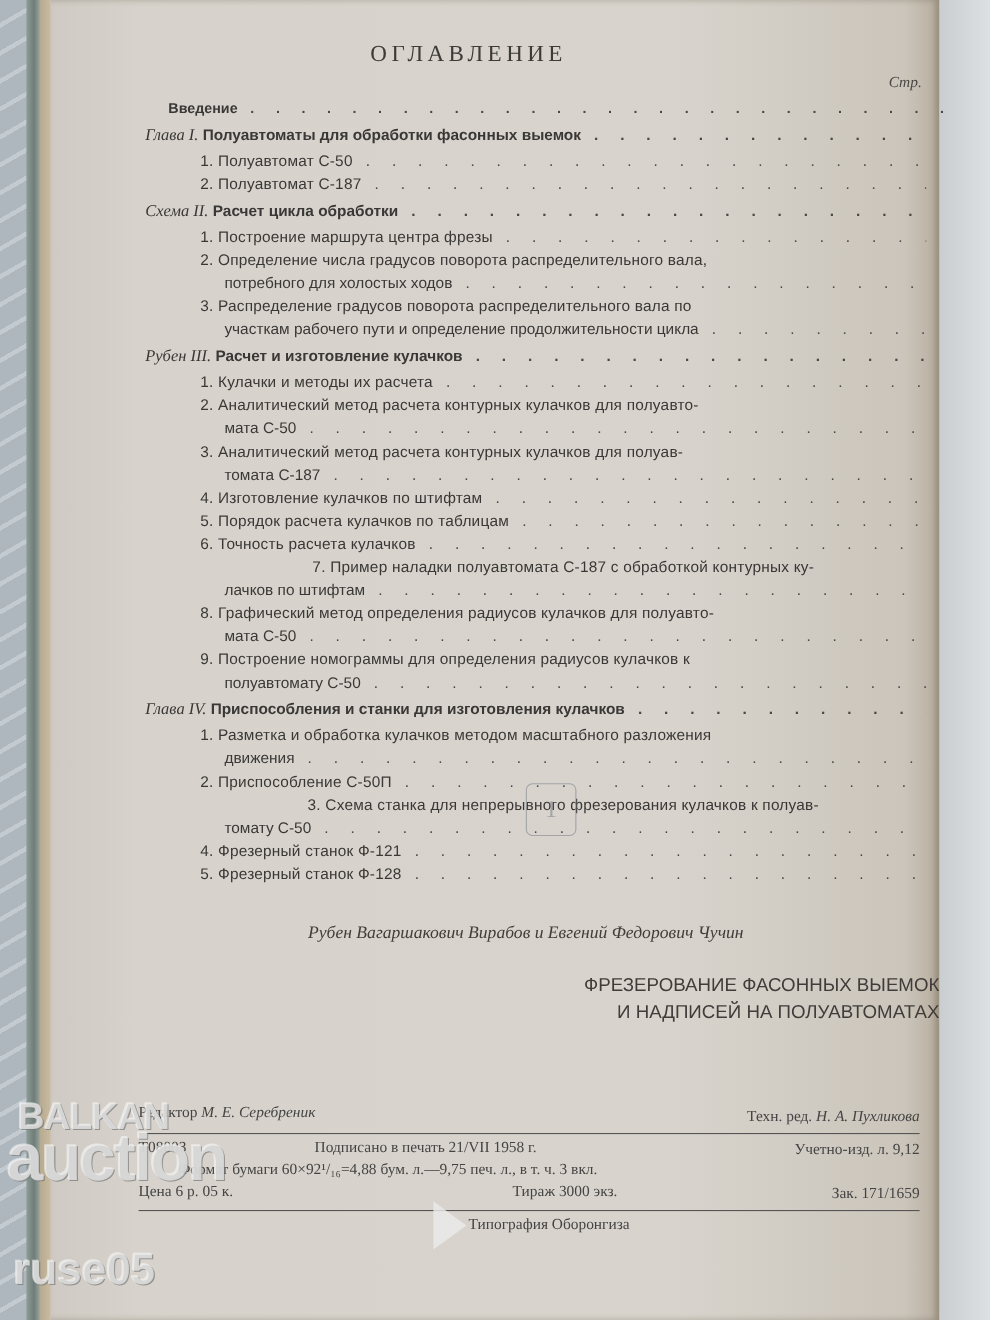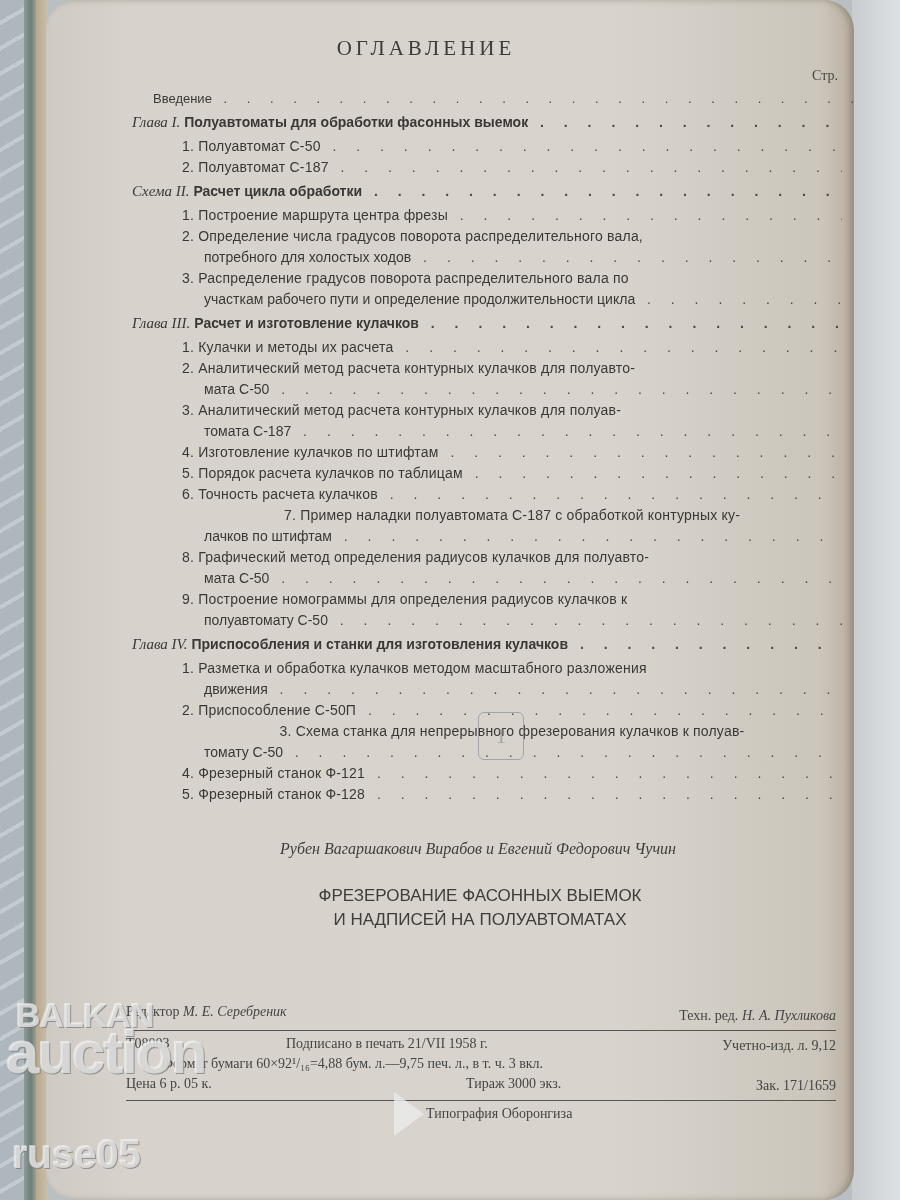--- a/index.html
+++ b/index.html
@@ -22,43 +22,42 @@
       background: linear-gradient(90deg, #b7a98e, #cbbfa6);
     }
     .bg-right {
       position: absolute; right: 0; top: 0; width: 48px; height: 1200px;
       background: linear-gradient(90deg, #c9cdd0, #dde0e2);
     }
     .page {
       position: absolute; left: 46px; top: 0; width: 808px; height: 1200px;
       background: linear-gradient(90deg, #cfcbc4 0%, #d7d3cc 10%, #d8d4cd 70%, #cbc5bb 96%, #b8ae9f 100%);
       box-shadow: inset -4px 0 6px rgba(90,80,60,0.35);
-      border-radius: 30px;
     }
     .toc-title {
       position: absolute; left: 0; width: 760px; top: 36px;
       text-align: center; font-size: 21px; letter-spacing: 4px; color: #3d3b38;
     }
     .str-label {
-      position: absolute; right: 16px; top: 68px; font-size: 14px; color: #4a4744;
+      position: absolute; right: 16px; top: 68px; font-size: 14px; font-style: italic; color: #4a4744;
     }
     .toc { position: absolute; left: 86px; top: 88px; width: 710px; }
     .row { position: relative; height: 21px; font-size: 15px; line-height: 21px; white-space: nowrap; }
     .row.chapter { font-weight: bold; margin-top: 3px; margin-bottom: 3px; font-family: "Liberation Sans Narrow","Liberation Sans", sans-serif; font-size: 14px; }
-    .row.intro { font-weight: normal; font-family: "Liberation Sans", sans-serif; font-size: 13px; padding-left: 21px; }
+    .row.intro { font-weight: bold; font-family: "Liberation Sans", sans-serif; font-size: 13px; padding-left: 21px; }
     .row .pre { font-style: italic; font-weight: normal; font-family: "Liberation Serif", serif; font-size: 15px; }
     .row.item { padding-left: 50px; font-family: "Liberation Sans", sans-serif; font-size: 14px; letter-spacing: 0.2px; }
     .row.cont { padding-left: 72px; font-family: "Liberation Sans", sans-serif; font-size: 14px; }
     .row .dots { color: #4a4744; letter-spacing: 8px; }
     .authors {
       position: absolute; left: 0; width: 808px; top: 840px; text-align: center;
       font-style: italic; font-size: 16px; color: #403d3a; padding-left: 56px; box-sizing: border-box;
     }
     .book-title {
-      position: absolute; left: 0; width: 808px; top: 884px; text-align: center;
+      position: absolute; left: 0; width: 808px; top: 884px; text-align: right;
       font-family: "Liberation Sans", sans-serif; font-size: 17px; line-height: 24px; color: #3f3c39;
       padding-left: 60px; box-sizing: border-box;
     }
     .imprint { position: absolute; left: 80px; top: 1004px; width: 710px; font-size: 14px; color: #444; }
     .imprint .line { position: relative; height: 22px; }
     .imprint .rule { position: absolute; left: 0; right: 0; height: 1px; background: #555; }
     .abs { position: absolute; white-space: nowrap; }
     .it { font-style: italic; }
     .stamp {
       position: absolute; left: 432px; top: 712px; width: 44px; height: 46px;
@@ -93,21 +92,21 @@
       <div class="row intro" style="overflow: clip visible; clip-path: inset(0px -60px 0px 0px); width: 710px;"><span>Введение</span><span class="dots"> . . . . . . . . . . . . . . . . . . . . . . . . . . . .</span></div>
       <div class="row chapter" style="overflow: clip visible; clip-path: inset(0px -60px 0px 0px); width: 710px;"><span class="pre">Глава I.</span> <span>Полуавтоматы для обработки фасонных выемок</span><span class="dots"> . . . . . . . . . . . . . . . . . . . . . . . . . . . .</span></div>
       <div class="row item" style="overflow: clip visible; clip-path: inset(0px -60px 0px 0px); width: 660px;"><span>1. Полуавтомат С-50</span><span class="dots"> . . . . . . . . . . . . . . . . . . . . . . . . . . . .</span></div>
       <div class="row item" style="overflow: clip visible; clip-path: inset(0px -60px 0px 0px); width: 660px;"><span>2. Полуавтомат  С-187</span><span class="dots"> . . . . . . . . . . . . . . . . . . . . . . . . . . . .</span></div>
       <div class="row chapter" style="overflow: clip visible; clip-path: inset(0px -60px 0px 0px); width: 710px;"><span class="pre">Схема II.</span> <span>Расчет цикла обработки</span><span class="dots"> . . . . . . . . . . . . . . . . . . . . . . . . . . . .</span></div>
       <div class="row item" style="overflow: clip visible; clip-path: inset(0px -60px 0px 0px); width: 660px;"><span>1. Построение маршрута  центра фрезы</span><span class="dots"> . . . . . . . . . . . . . . . . . . . . . . . . . . . .</span></div>
       <div class="row item" style="overflow: visible; clip-path: inset(0px -60px 0px 0px);"><span>2. Определение числа градусов поворота распределительного вала,</span></div>
       <div class="row cont" style="overflow: clip visible; clip-path: inset(0px -60px 0px 0px); width: 638px;"><span>потребного для холостых ходов</span><span class="dots"> . . . . . . . . . . . . . . . . . . . . . . . . . . . .</span></div>
       <div class="row item" style="overflow: visible; clip-path: inset(0px -60px 0px 0px);"><span>3. Распределение градусов поворота распределительного  вала  по</span></div>
       <div class="row cont" style="overflow: clip visible; clip-path: inset(0px -60px 0px 0px); width: 638px;"><span>участкам рабочего пути и определение продолжительности цикла</span><span class="dots"> . . . . . . . . . . . . . . . . . . . . . . . . . . . .</span></div>
-      <div class="row chapter" style="overflow: clip visible; clip-path: inset(0px -60px 0px 0px); width: 710px;"><span class="pre">Глава III.</span> <span>Расчет и изготовление кулачков</span><span class="dots"> . . . . . . . . . . . . . . . . . . . . . . . . . . . .</span></div>
+      <div class="row chapter" style="overflow: clip visible; clip-path: inset(0px -60px 0px 0px); width: 710px;"><span class="pre">Рубен III.</span> <span>Расчет и изготовление кулачков</span><span class="dots"> . . . . . . . . . . . . . . . . . . . . . . . . . . . .</span></div>
       <div class="row item" style="overflow: clip visible; clip-path: inset(0px -60px 0px 0px); width: 660px;"><span>1. Кулачки и методы их расчета</span><span class="dots"> . . . . . . . . . . . . . . . . . . . . . . . . . . . .</span></div>
       <div class="row item" style="overflow: visible; clip-path: inset(0px -60px 0px 0px);"><span>2. Аналитический метод расчета контурных кулачков для полуавто-</span></div>
       <div class="row cont" style="overflow: clip visible; clip-path: inset(0px -60px 0px 0px); width: 638px;"><span>мата С-50</span><span class="dots"> . . . . . . . . . . . . . . . . . . . . . . . . . . . .</span></div>
       <div class="row item" style="overflow: visible; clip-path: inset(0px -60px 0px 0px);"><span>3. Аналитический метод расчета контурных кулачков  для  полуав-</span></div>
       <div class="row cont" style="overflow: clip visible; clip-path: inset(0px -60px 0px 0px); width: 638px;"><span>томата С-187</span><span class="dots"> . . . . . . . . . . . . . . . . . . . . . . . . . . . .</span></div>
       <div class="row item" style="overflow: clip visible; clip-path: inset(0px -60px 0px 0px); width: 660px;"><span>4. Изготовление кулачков по штифтам</span><span class="dots"> . . . . . . . . . . . . . . . . . . . . . . . . . . . .</span></div>
       <div class="row item" style="overflow: clip visible; clip-path: inset(0px -60px 0px 0px); width: 660px;"><span>5. Порядок расчета кулачков по таблицам</span><span class="dots"> . . . . . . . . . . . . . . . . . . . . . . . . . . . .</span></div>
       <div class="row item" style="overflow: clip visible; clip-path: inset(0px -60px 0px 0px); width: 660px;"><span>6. Точность расчета кулачков</span><span class="dots"> . . . . . . . . . . . . . . . . . . . . . . . . . . . .</span></div>
       <div class="row item" style="overflow: visible; clip-path: inset(0px -60px 0px 0px); text-align: center;"><span>7. Пример наладки полуавтомата С-187 с обработкой контурных ку-</span></div>
       <div class="row cont" style="overflow: clip visible; clip-path: inset(0px -60px 0px 0px); width: 638px;"><span>лачков по штифтам</span><span class="dots"> . . . . . . . . . . . . . . . . . . . . . . . . . . . .</span></div>

